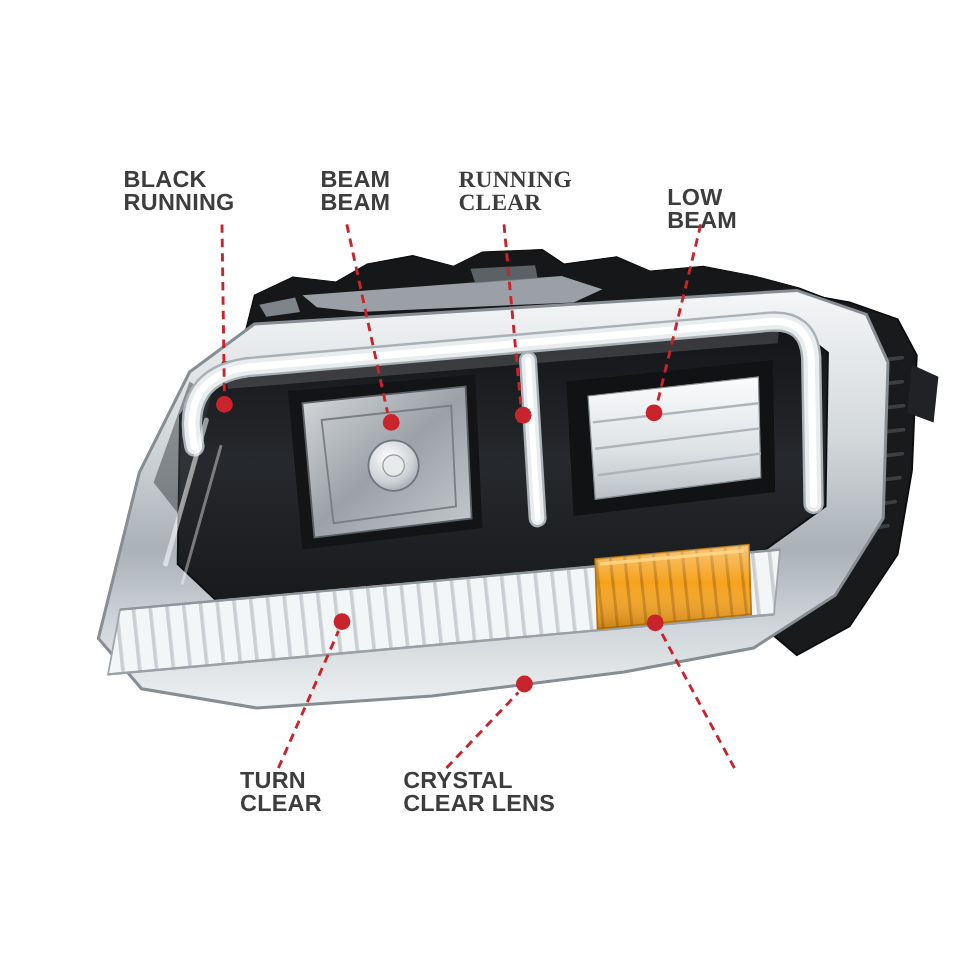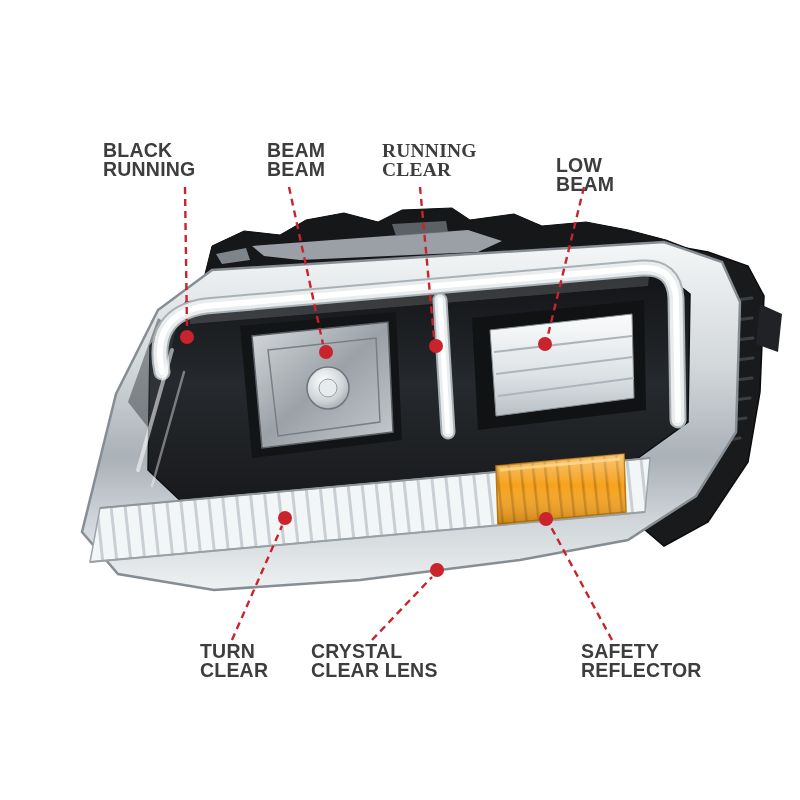--- a/index.html
+++ b/index.html
@@ -179,22 +179,18 @@
     <span>CLEAR</span>
   </div>
   <div class="callout-label" style="left: 556px; top: 156px;">
     <span>LOW</span>
     <span>BEAM</span>
   </div>
   <div class="callout-label" style="left: 200px; top: 642px;">
     <span>TURN</span>
     <span>CLEAR</span>
   </div>
-  <div class="callout-label" style="left: 311px; top: 642px;">
+  <div class="callout-label" style="left: 336px; top: 642px;">
     <span>CRYSTAL</span>
     <span>CLEAR LENS</span>
-  </div>
-  <div class="callout-label" style="left: 581px; top: 642px;">
-    <span>SAFETY</span>
-    <span>REFLECTOR</span>
   </div>
 
 </div>
 
 </body></html>

